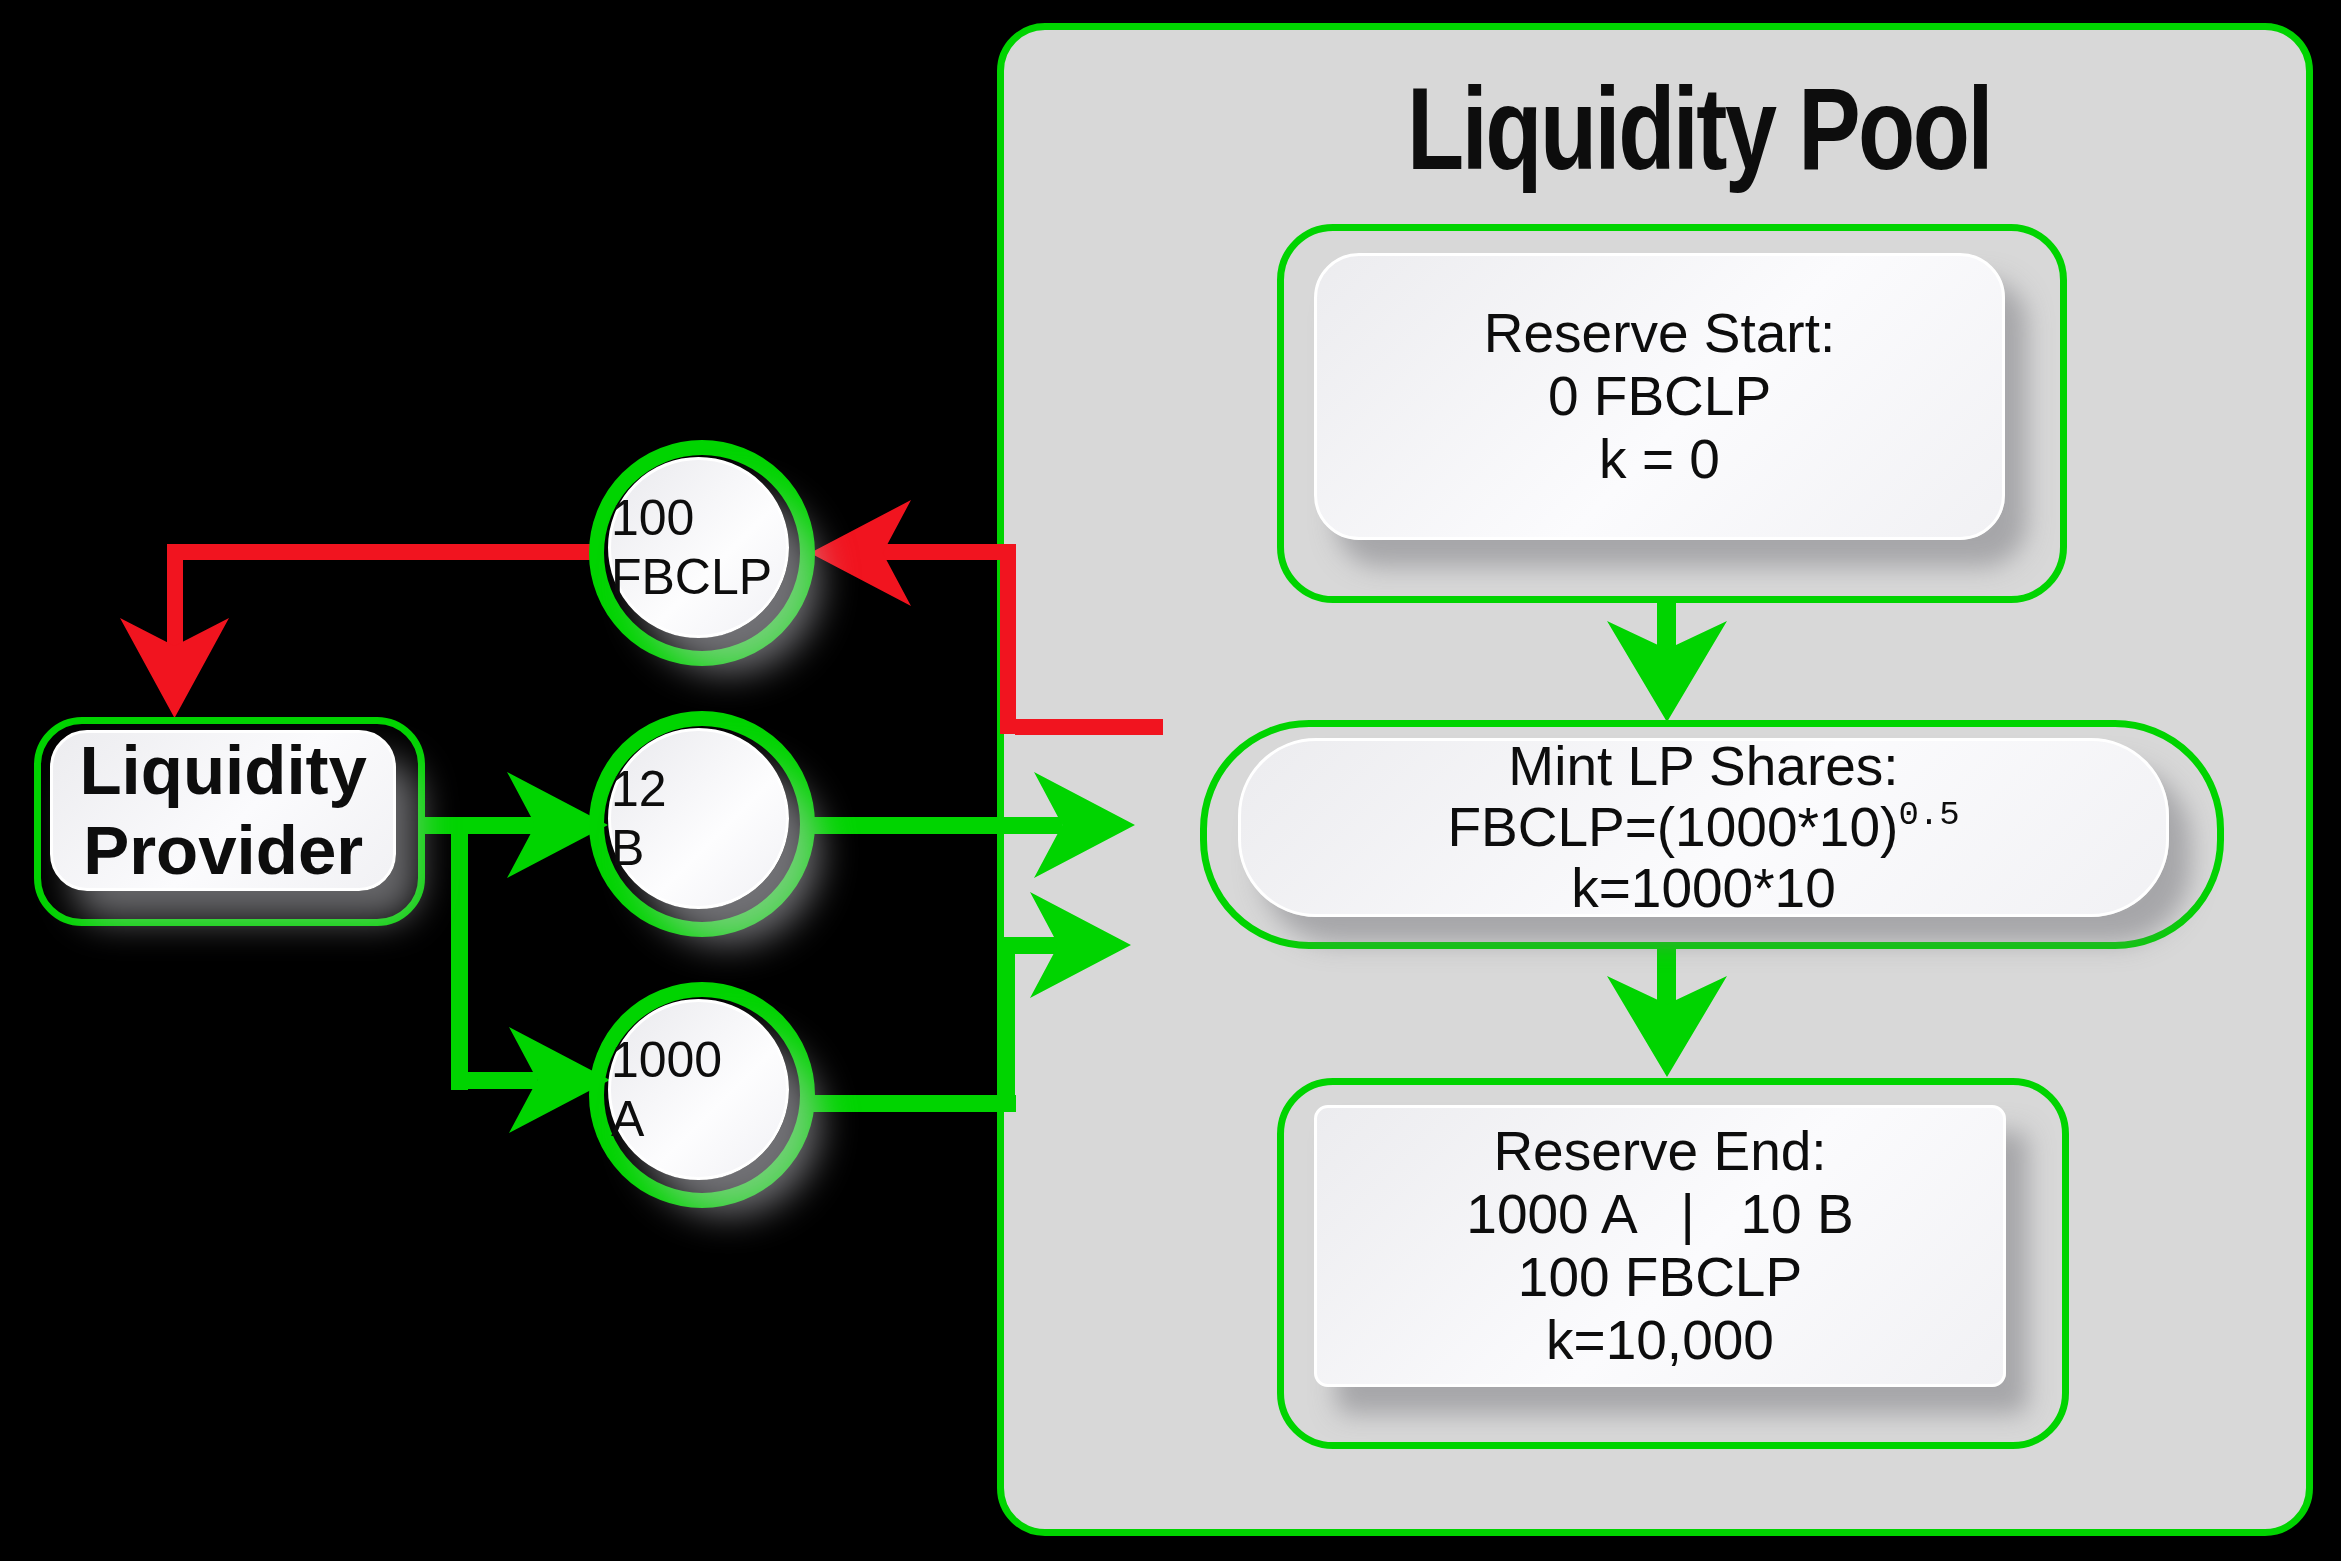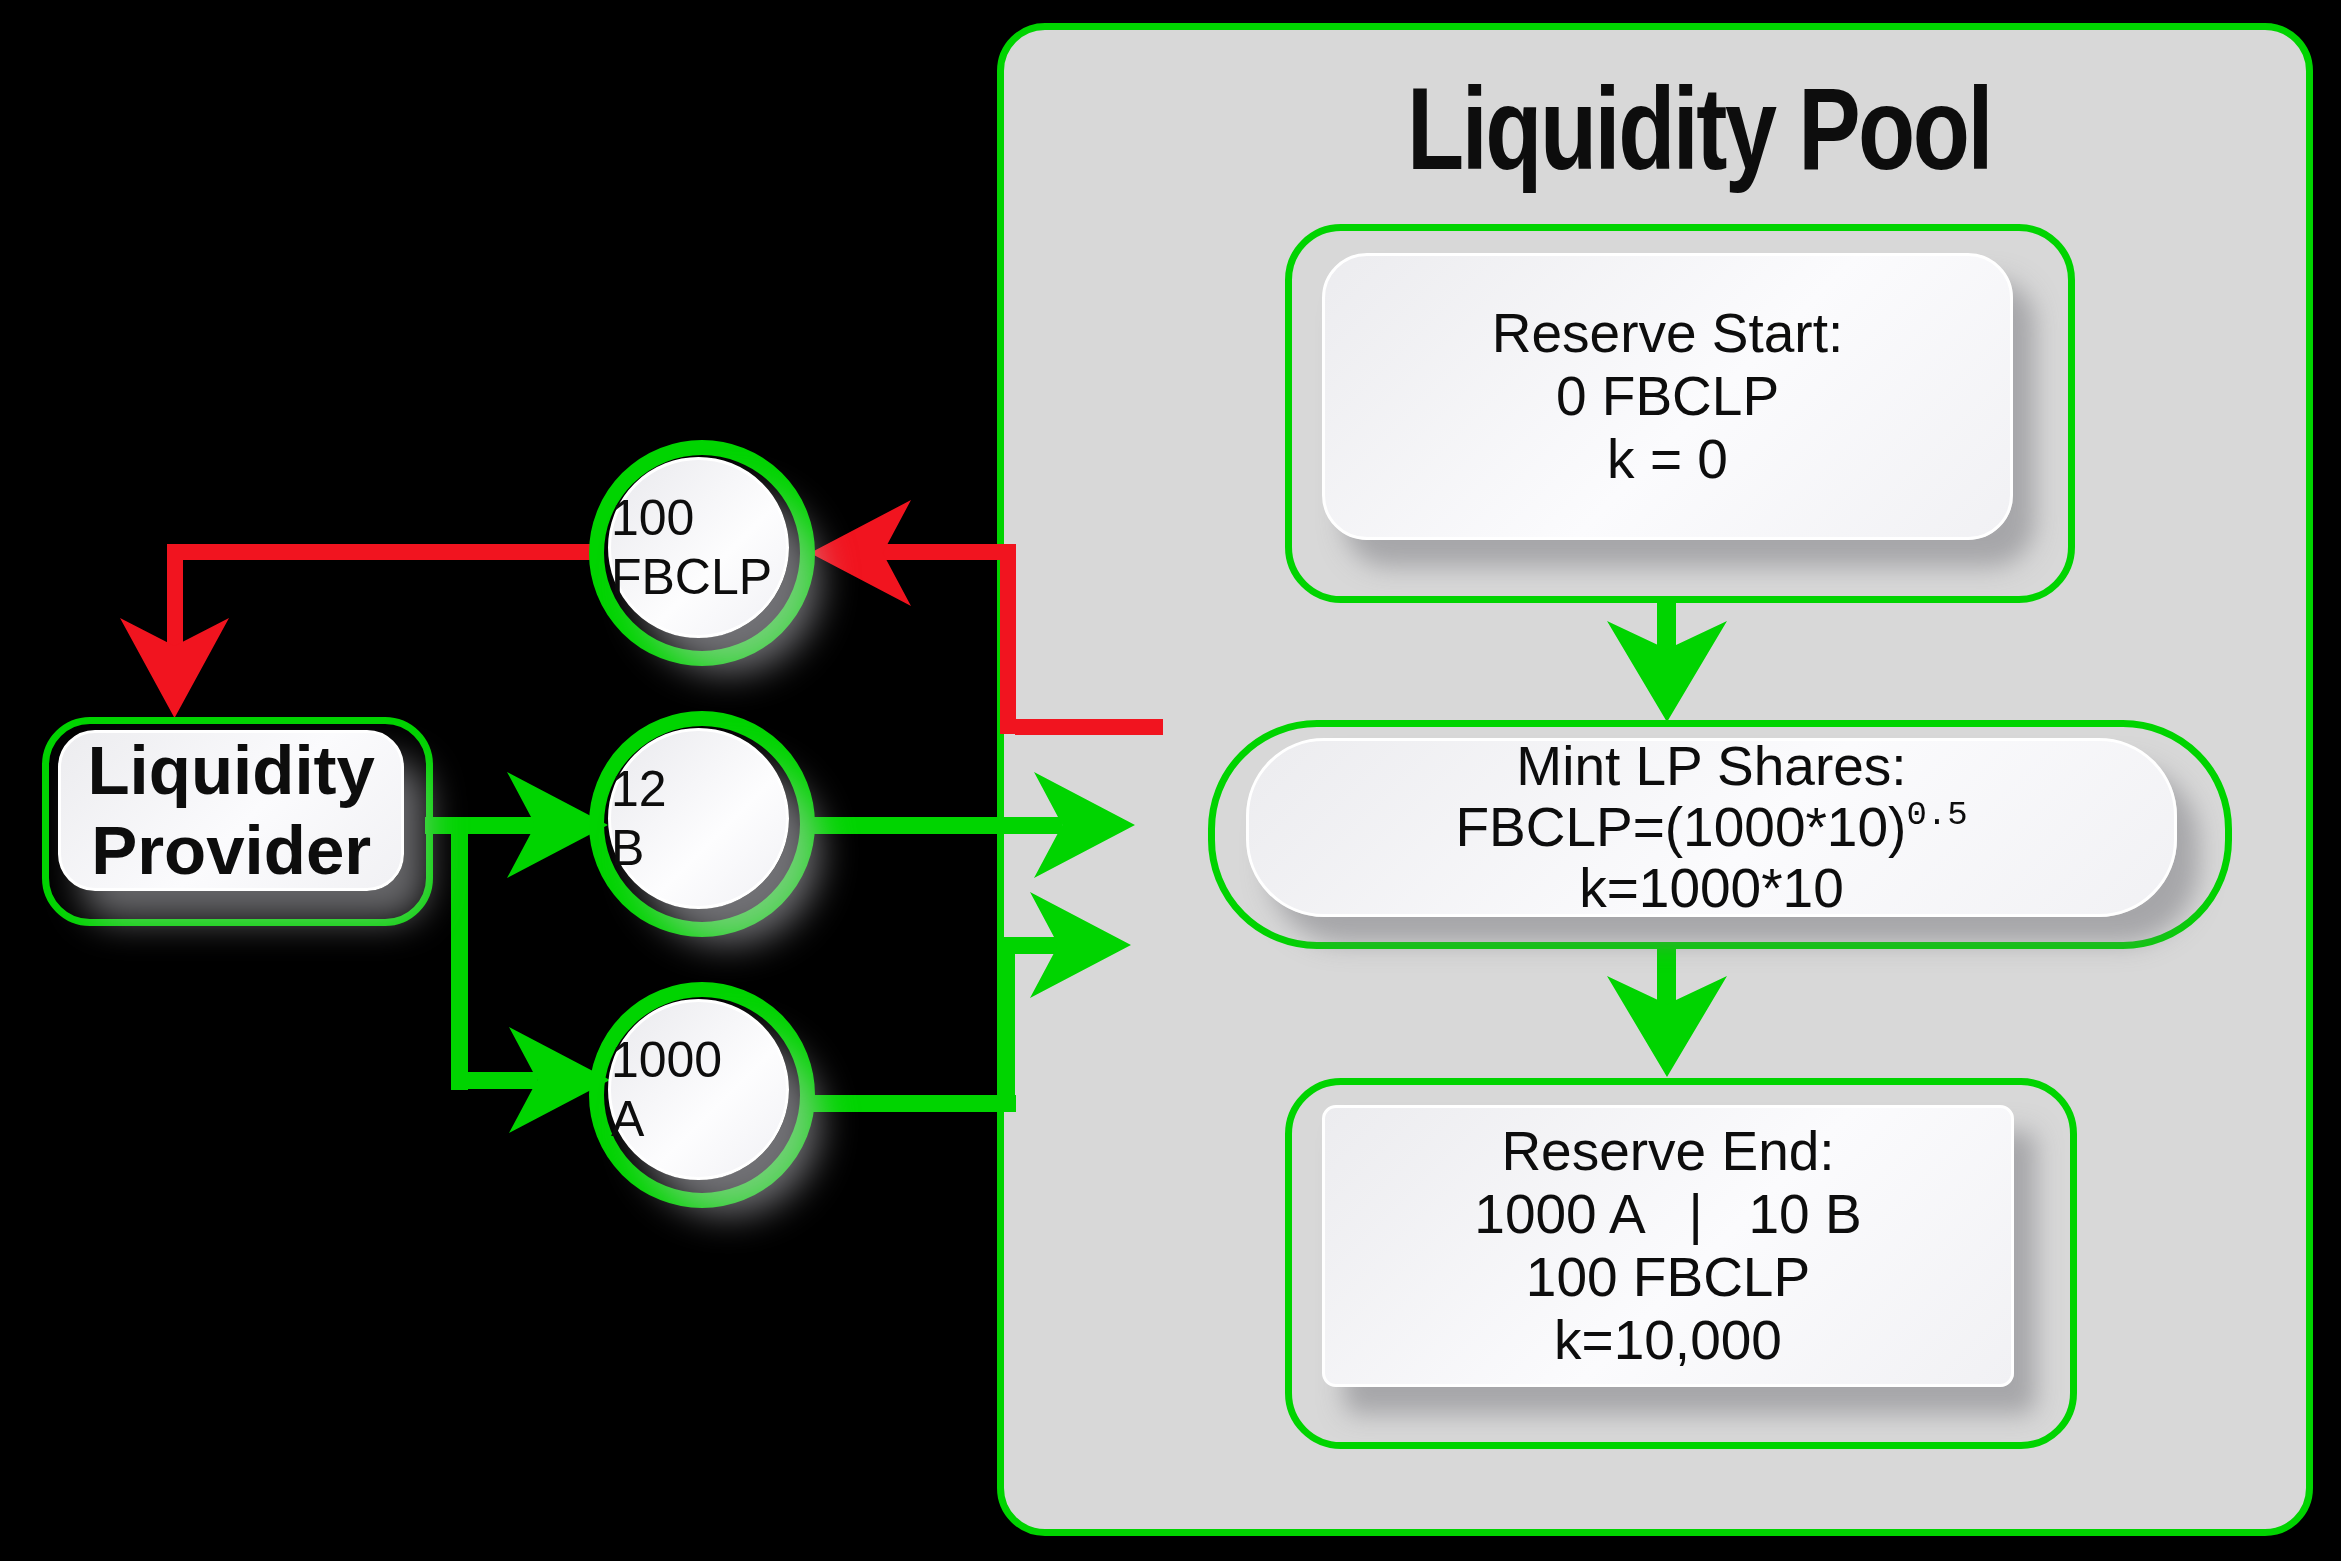--- a/index.html
+++ b/index.html
@@ -28,21 +28,21 @@
   .arrows{position:absolute;left:0;top:0;width:100%;height:100%;z-index:3;}
   .seg,.head{position:absolute;}
   .red-fill{background:var(--red);}
   .green-fill{background:var(--green);}
   .head-right{clip-path:polygon(100% 50%,0 0,28% 50%,0 100%);}
   .head-left{clip-path:polygon(0 50%,100% 0,72% 50%,100% 100%);}
   .head-down{clip-path:polygon(50% 100%,0 0,50% 28%,100% 0);}
   
   .gbox{
     position:absolute;box-sizing:border-box;border:7px solid var(--green);
-    background:transparent;z-index:4;margin-left:8px;
+    background:transparent;z-index:4;
   }
   .gbox-inner{
     position:absolute;box-sizing:border-box;border:3.1px solid #fff;
     background:linear-gradient(135deg,#ececef 0%,#fbfbfd 55%,#f1f1f4 100%);
     display:flex;flex-direction:column;justify-content:center;align-items:center;
   }
   .on-panel{box-shadow:22px 26.5px 25px rgba(118,118,124,.5);}
   .on-black{box-shadow:23.4px 30px 36px rgba(203,203,210,.5);}
   .box-line{white-space:pre;text-align:center;font-size:55px;line-height:63px;}
   .mint-line{line-height:61px;}

